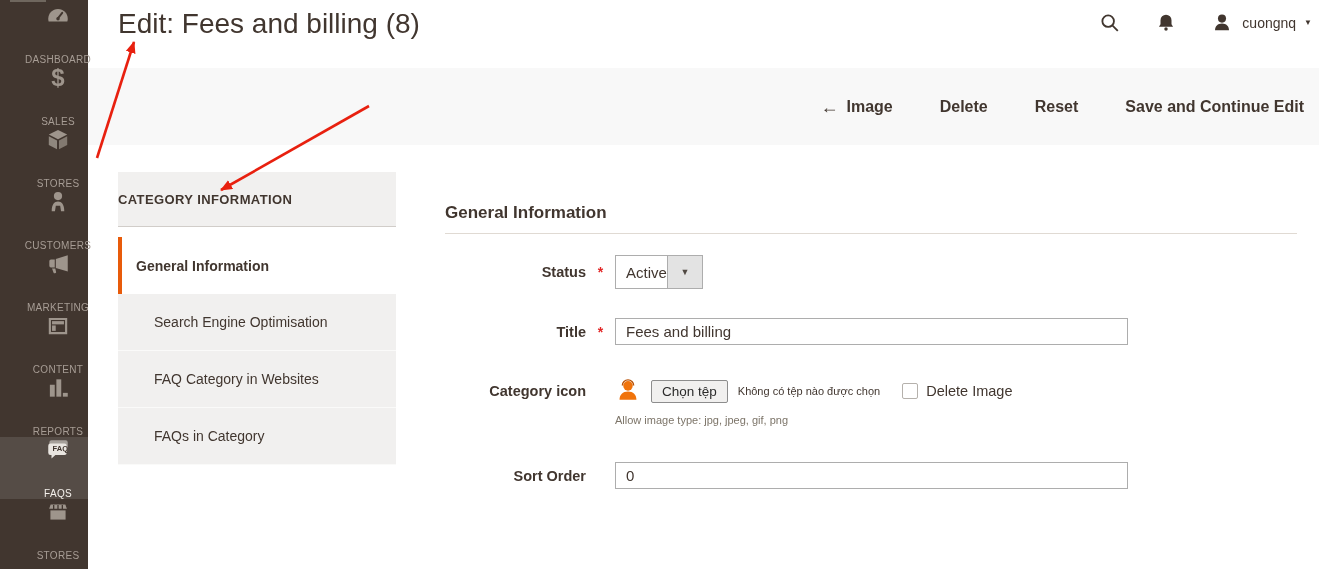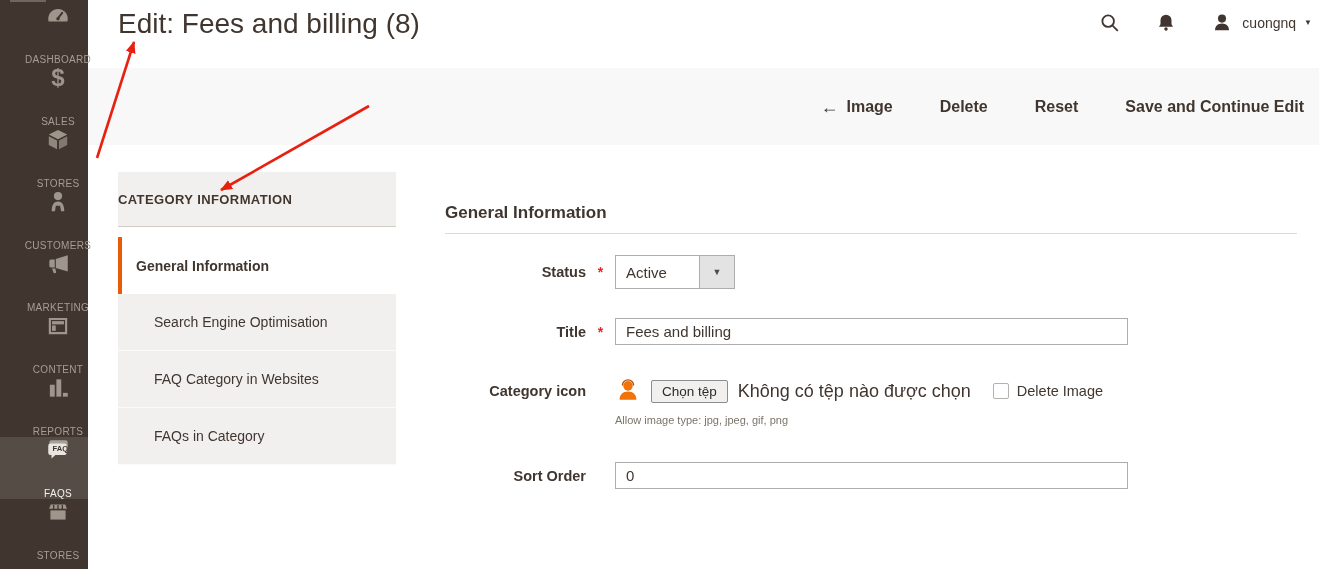--- a/index.html
+++ b/index.html
@@ -75,35 +75,35 @@
     border-bottom:none;
   }
 
   
   .form-area { position:absolute; left:445px; top:203px; width:852px; z-index:2; }
   .section-title { font-size:17px; font-weight:700; color:#41362f; }
   .section-rule { border:none; border-top:1px solid #e0dad3; margin-top:10px; }
   .frow { display:flex; align-items:center; margin-top:29px; }
   .flabel { width:141px; text-align:right; font-size:14.5px; font-weight:600; color:#41362f; }
   .req { width:29px; text-align:center; font-size:14px; font-weight:600; color:#e22626; }
-  .sel { display:flex; width:120px; height:34px; border:1px solid #adadad; background:#fff; cursor:pointer; }
+  .sel { display:flex; width:88px; height:34px; border:1px solid #adadad; background:#fff; cursor:pointer; }
   .sel-value { flex:1; display:flex; align-items:center; padding-left:10px; font-size:15px; color:#41362f; }
   .sel-arrow { width:35px; background:#e3e3e3; border-left:1px solid #adadad; display:flex; align-items:center; justify-content:center; }
   .sel-arrow .caret { font-size:9px; color:#514943; }
   .tinput {
     width:513px; height:27px; border:1px solid #adadad; padding:0 10px; font-family:inherit;
     font-size:15px; color:#41362f; background:#fff;
   }
   .icon-line { display:flex; align-items:center; gap:10px; height:28px; }
   .cat-icon svg { width:26px; height:27px; fill:#f0730b; display:block; }
   .file-btn {
     font-family:Liberation Sans, sans-serif; font-size:13.5px; color:#2b2b2b; background:#f1f0ef;
     border:1px solid #8d8d8d; border-radius:2px; padding:3px 10px; cursor:pointer;
   }
-  .no-file { font-size:18px; color:#41362f; }
+  .no-file { font-size:11px; color:#41362f; }
   .cb-wrap { display:flex; gap:8px; margin-left:12px; cursor:pointer; }
   .checkbox { width:16px; height:16px; border:1px solid #b5b1ac; border-radius:2px; background:#fff; }
   .cb-label { font-size:14.5px; color:#41362f; }
   .field-note { margin-left:170px; margin-top:9px; font-size:11px; color:#7c7468; }
   .frow.icon-row { margin-top:32px; display:block; }
   .icon-row-main { display:flex; align-items:center; }
   .frow.sort-row { margin-top:36px; }
 
   
   .arrows { position:absolute; left:0; top:0; width:1326px; height:569px; z-index:40; pointer-events:none; }

